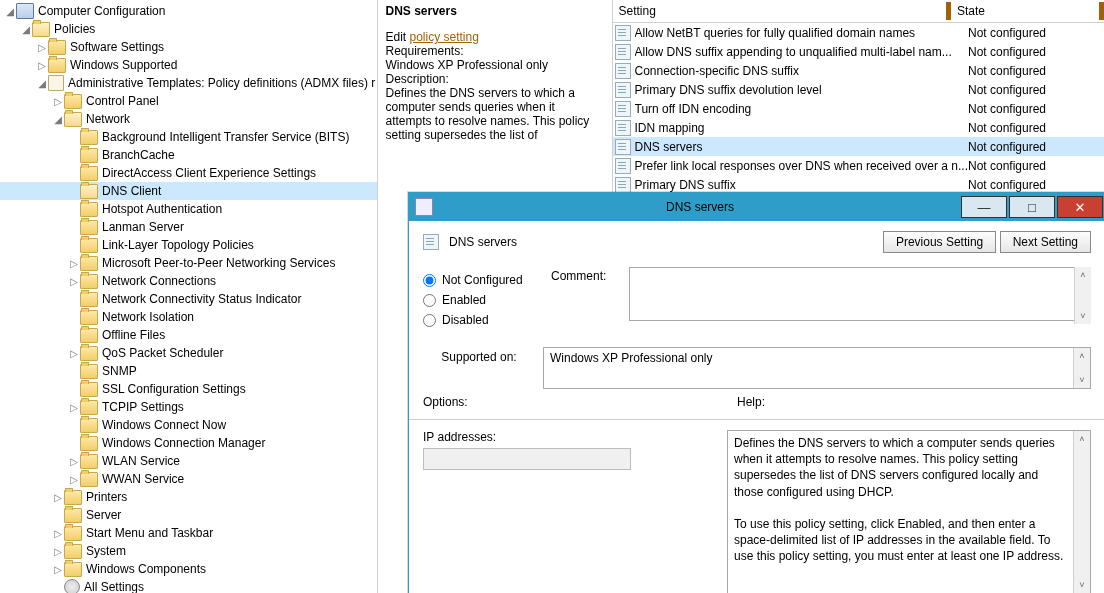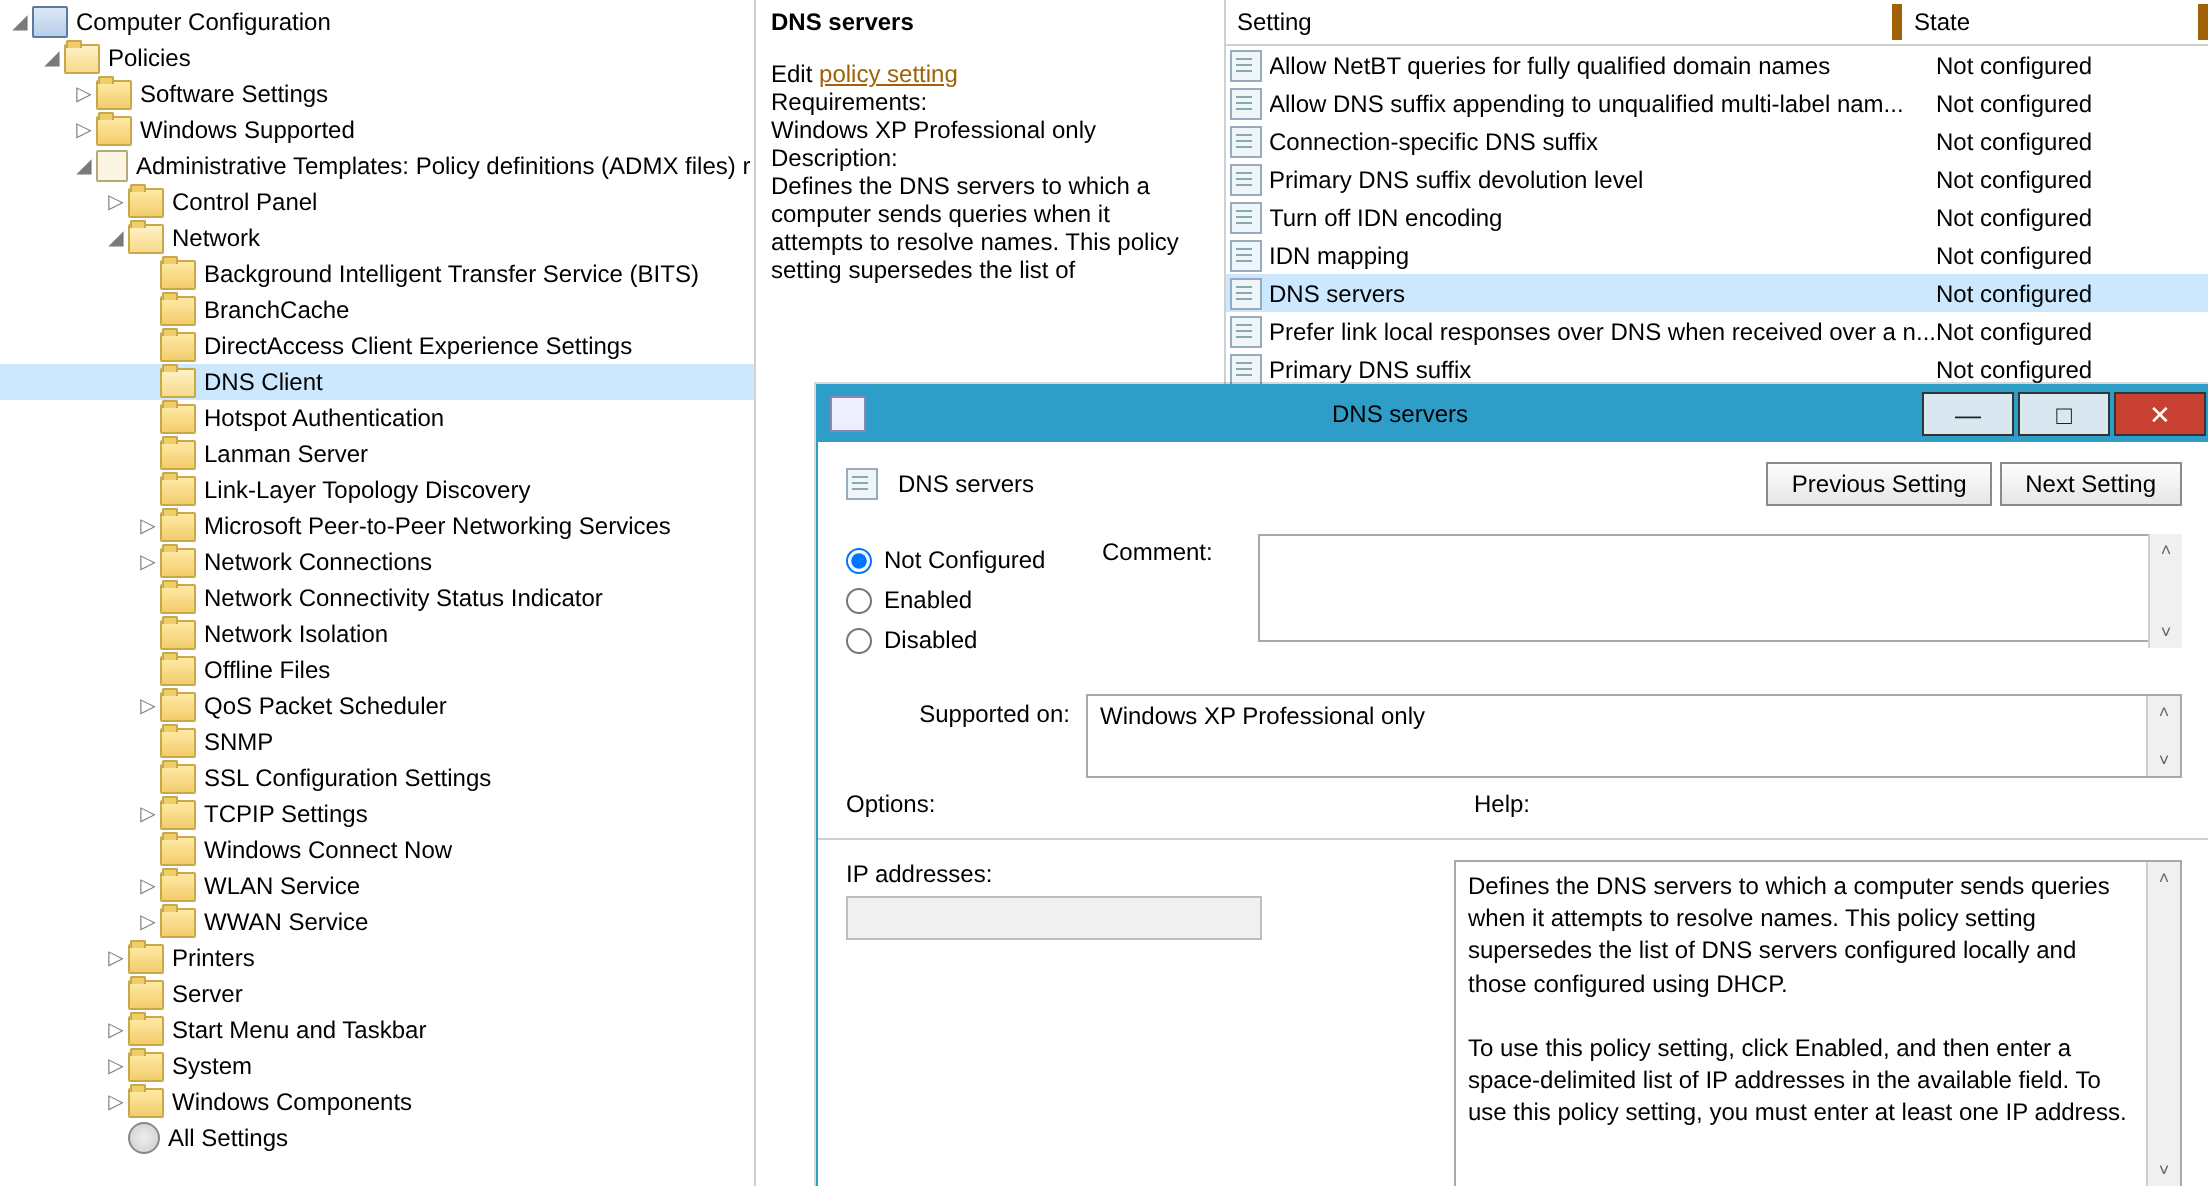--- a/index.html
+++ b/index.html
@@ -44,21 +44,21 @@
 .dlg-body{padding:10px 14px 0 14px;height:calc(100% - 28px);box-sizing:border-box;display:flex;flex-direction:column}
 .dlg-top{display:flex;align-items:center;justify-content:space-between;margin-bottom:10px}
 .dlg-top-left{display:flex;align-items:center;gap:6px}
 .nav-btn{height:22px;padding:0 12px;border:1px solid #8a8a8a;background:linear-gradient(#fdfdfd,#e6e6e6);cursor:pointer;font-family:inherit;font-size:12px}
 .radio-row{display:flex;gap:8px;margin:4px 0;align-items:flex-start}
 .radio-col{width:120px}
 .radio-col label{display:block;margin:6px 0}
 .comment-area{flex:1}
 .txtbox{width:100%;box-sizing:border-box;border:1px solid #a8a8a8;background:#fff;resize:none;font-family:inherit;font-size:12px;padding:2px}
 .supported{display:flex;gap:8px;margin-top:10px;align-items:flex-start}
-.supported .lbl{width:112px;text-align:right;padding-top:3px}
+.supported .lbl{width:112px;text-align:center;padding-top:3px}
 .supported .box{flex:1;border:1px solid #a8a8a8;height:34px;padding:3px 6px;overflow:hidden;position:relative}
 .scroller{position:absolute;right:0;top:0;bottom:0;width:16px;border-left:1px solid #cfcfcf;background:#f0f0f0;display:flex;flex-direction:column;justify-content:space-between}
 .scroller .ar{height:16px;display:flex;align-items:center;justify-content:center;color:#666;font-size:9px}
 .sep{height:1px;background:#d0d0d0;margin:10px -14px}
 .bottom{display:flex;gap:4px;flex:1;overflow:hidden}
 .opts{width:300px}
 .field-label{margin-bottom:4px}
 .flat-input{width:206px;height:20px;border:1px solid #bdbdbd;background:#f0f0f0}
 .help{flex:1;display:flex;flex-direction:column}
 .help-box{flex:1;border:1px solid #a8a8a8;padding:4px 20px 4px 6px;overflow:hidden;position:relative;line-height:1.35}
@@ -151,21 +151,21 @@
           <div class="tree-row">
             <span class="sp" style="width: 68px;"></span>
             <span class="tw"></span>
             <span class="folder"></span>
             <span>Lanman Server</span>
           </div>
           <div class="tree-row">
             <span class="sp" style="width: 68px;"></span>
             <span class="tw"></span>
             <span class="folder"></span>
-            <span>Link-Layer Topology Discovery</span>
+            <span>Link-Layer Topology Policies</span>
           </div>
           <div class="tree-row">
             <span class="sp" style="width: 68px;"></span>
             <span class="tw">▷</span>
             <span class="folder"></span>
             <span>Microsoft Peer-to-Peer Networking Services</span>
           </div>
           <div class="tree-row">
             <span class="sp" style="width: 68px;"></span>
             <span class="tw">▷</span>
@@ -212,20 +212,26 @@
             <span class="sp" style="width: 68px;"></span>
             <span class="tw">▷</span>
             <span class="folder"></span>
             <span>TCPIP Settings</span>
           </div>
           <div class="tree-row">
             <span class="sp" style="width: 68px;"></span>
             <span class="tw"></span>
             <span class="folder"></span>
             <span>Windows Connect Now</span>
+          </div>
+          <div class="tree-row">
+            <span class="sp" style="width: 68px;"></span>
+            <span class="tw"></span>
+            <span class="folder"></span>
+            <span>Windows Connection Manager</span>
           </div>
           <div class="tree-row">
             <span class="sp" style="width: 68px;"></span>
             <span class="tw">▷</span>
             <span class="folder"></span>
             <span>WLAN Service</span>
           </div>
           <div class="tree-row">
             <span class="sp" style="width: 68px;"></span>
             <span class="tw">▷</span>

